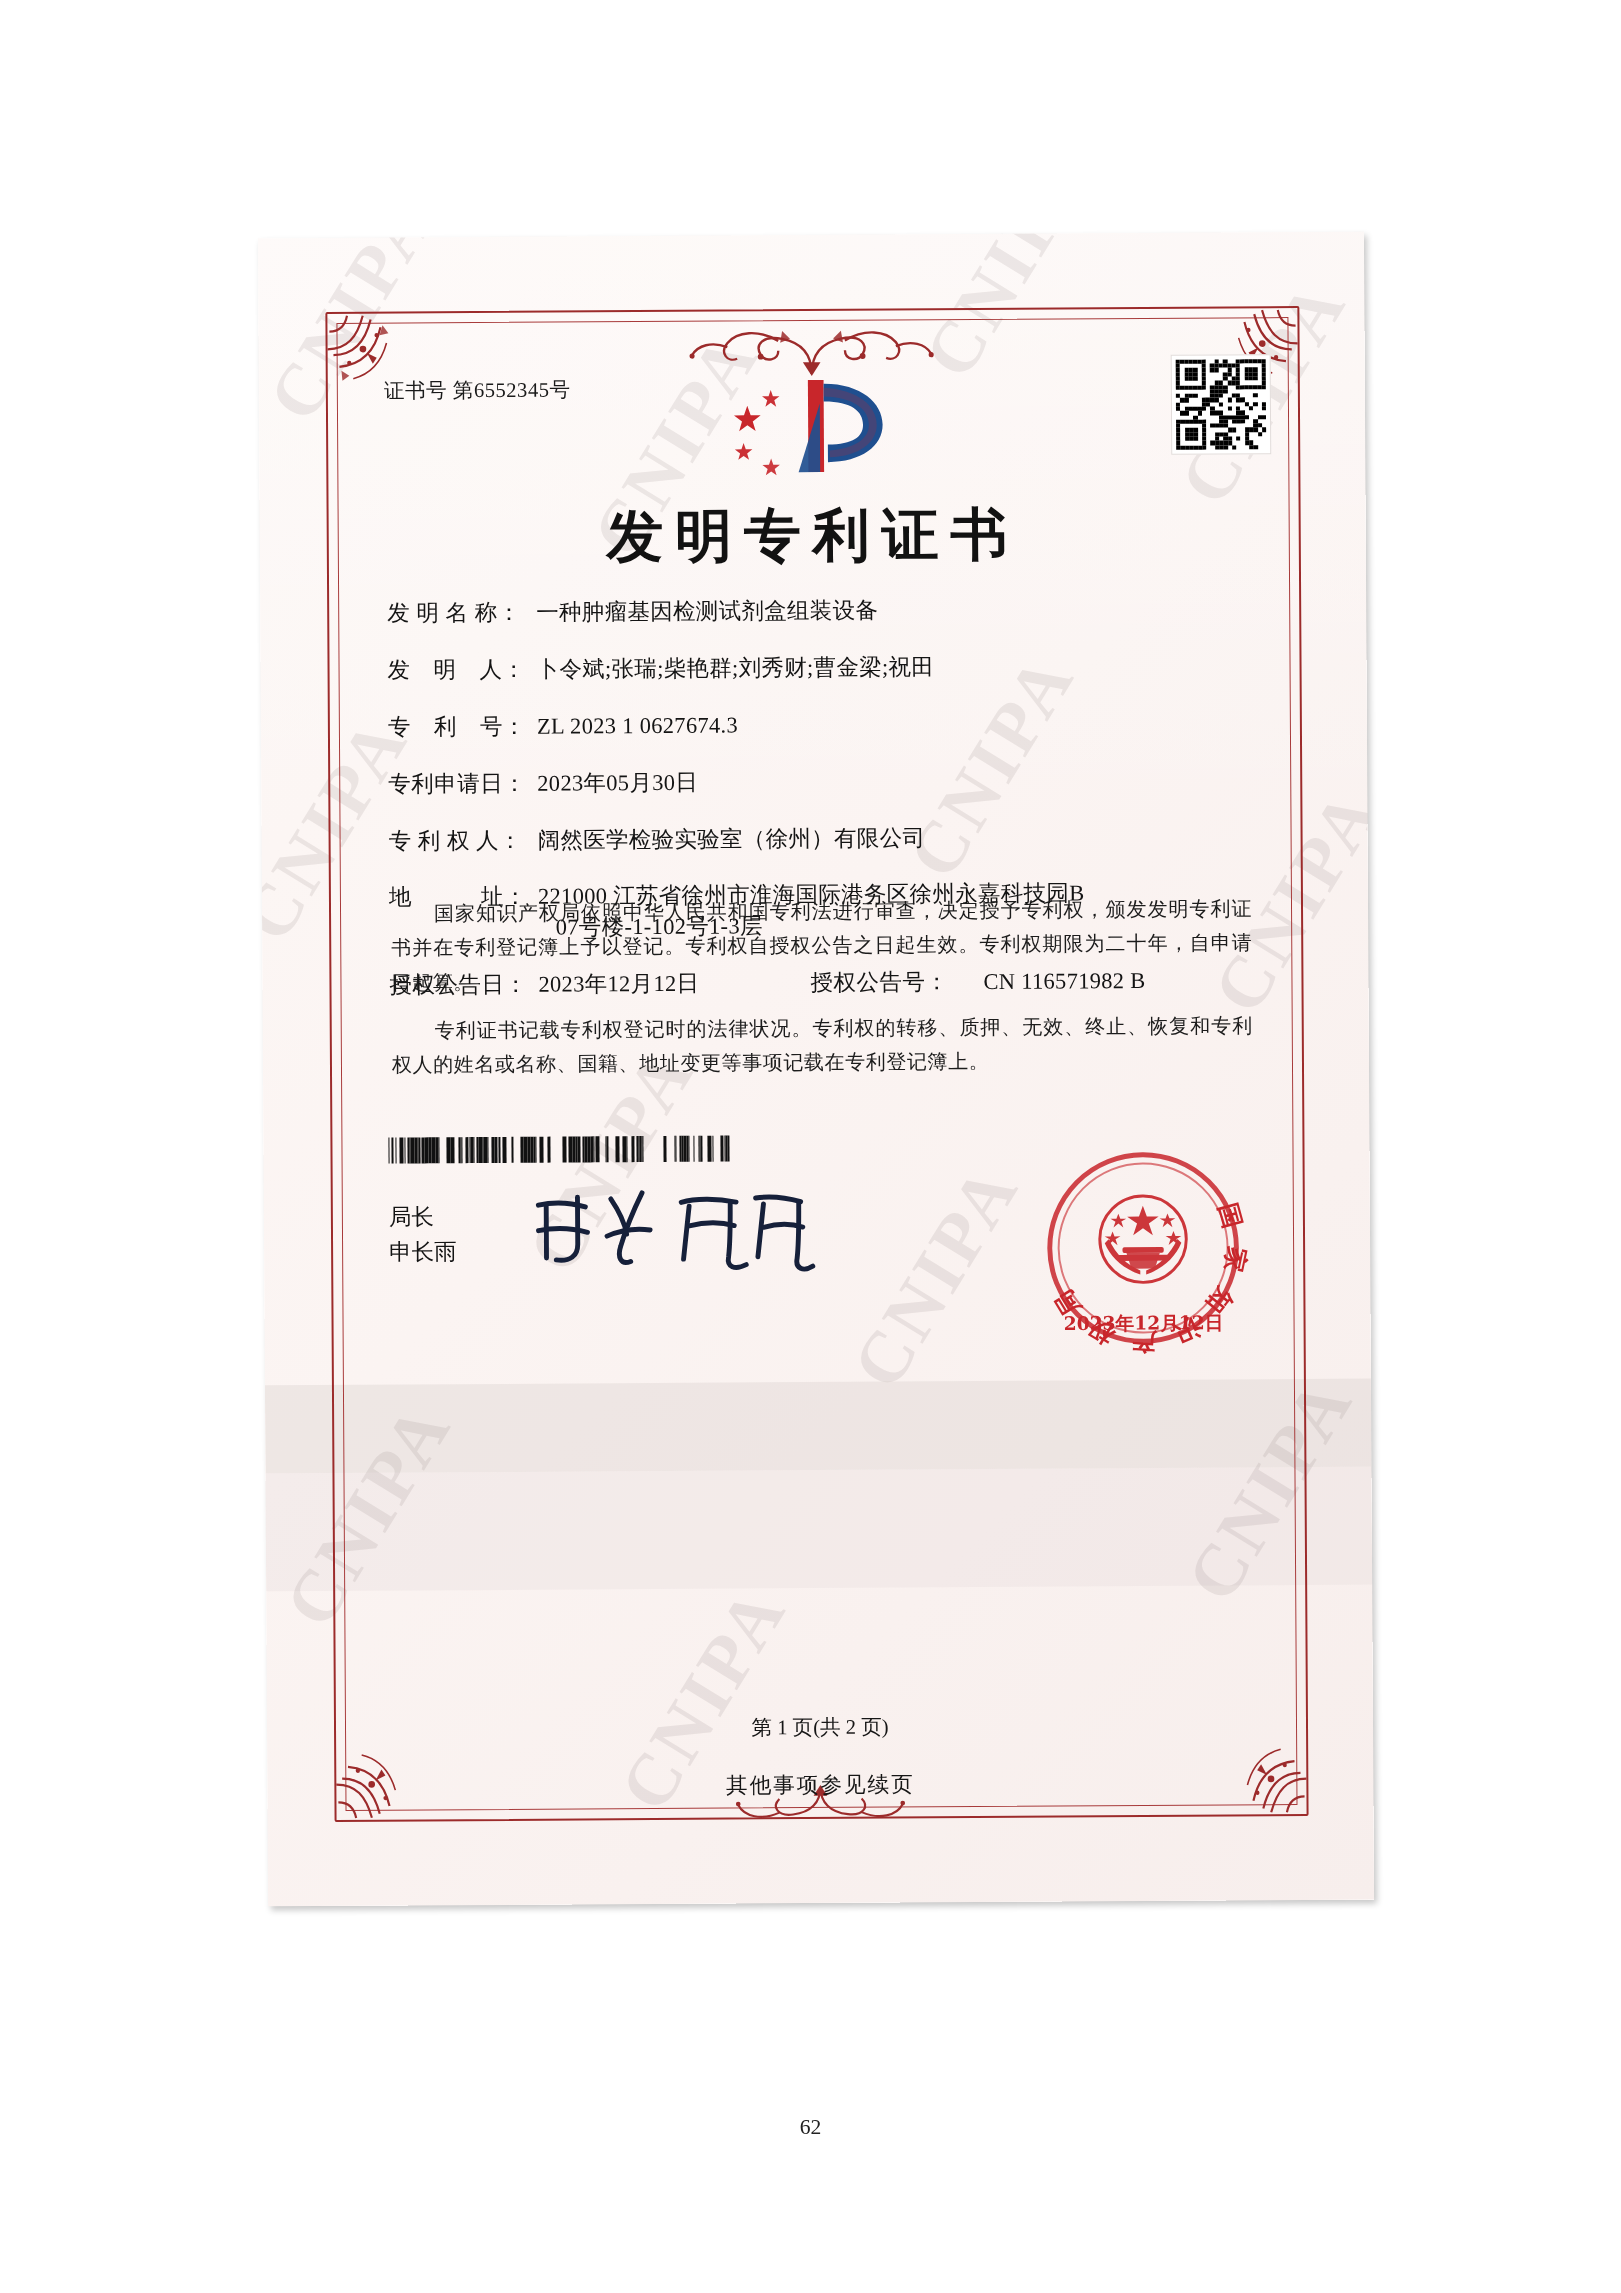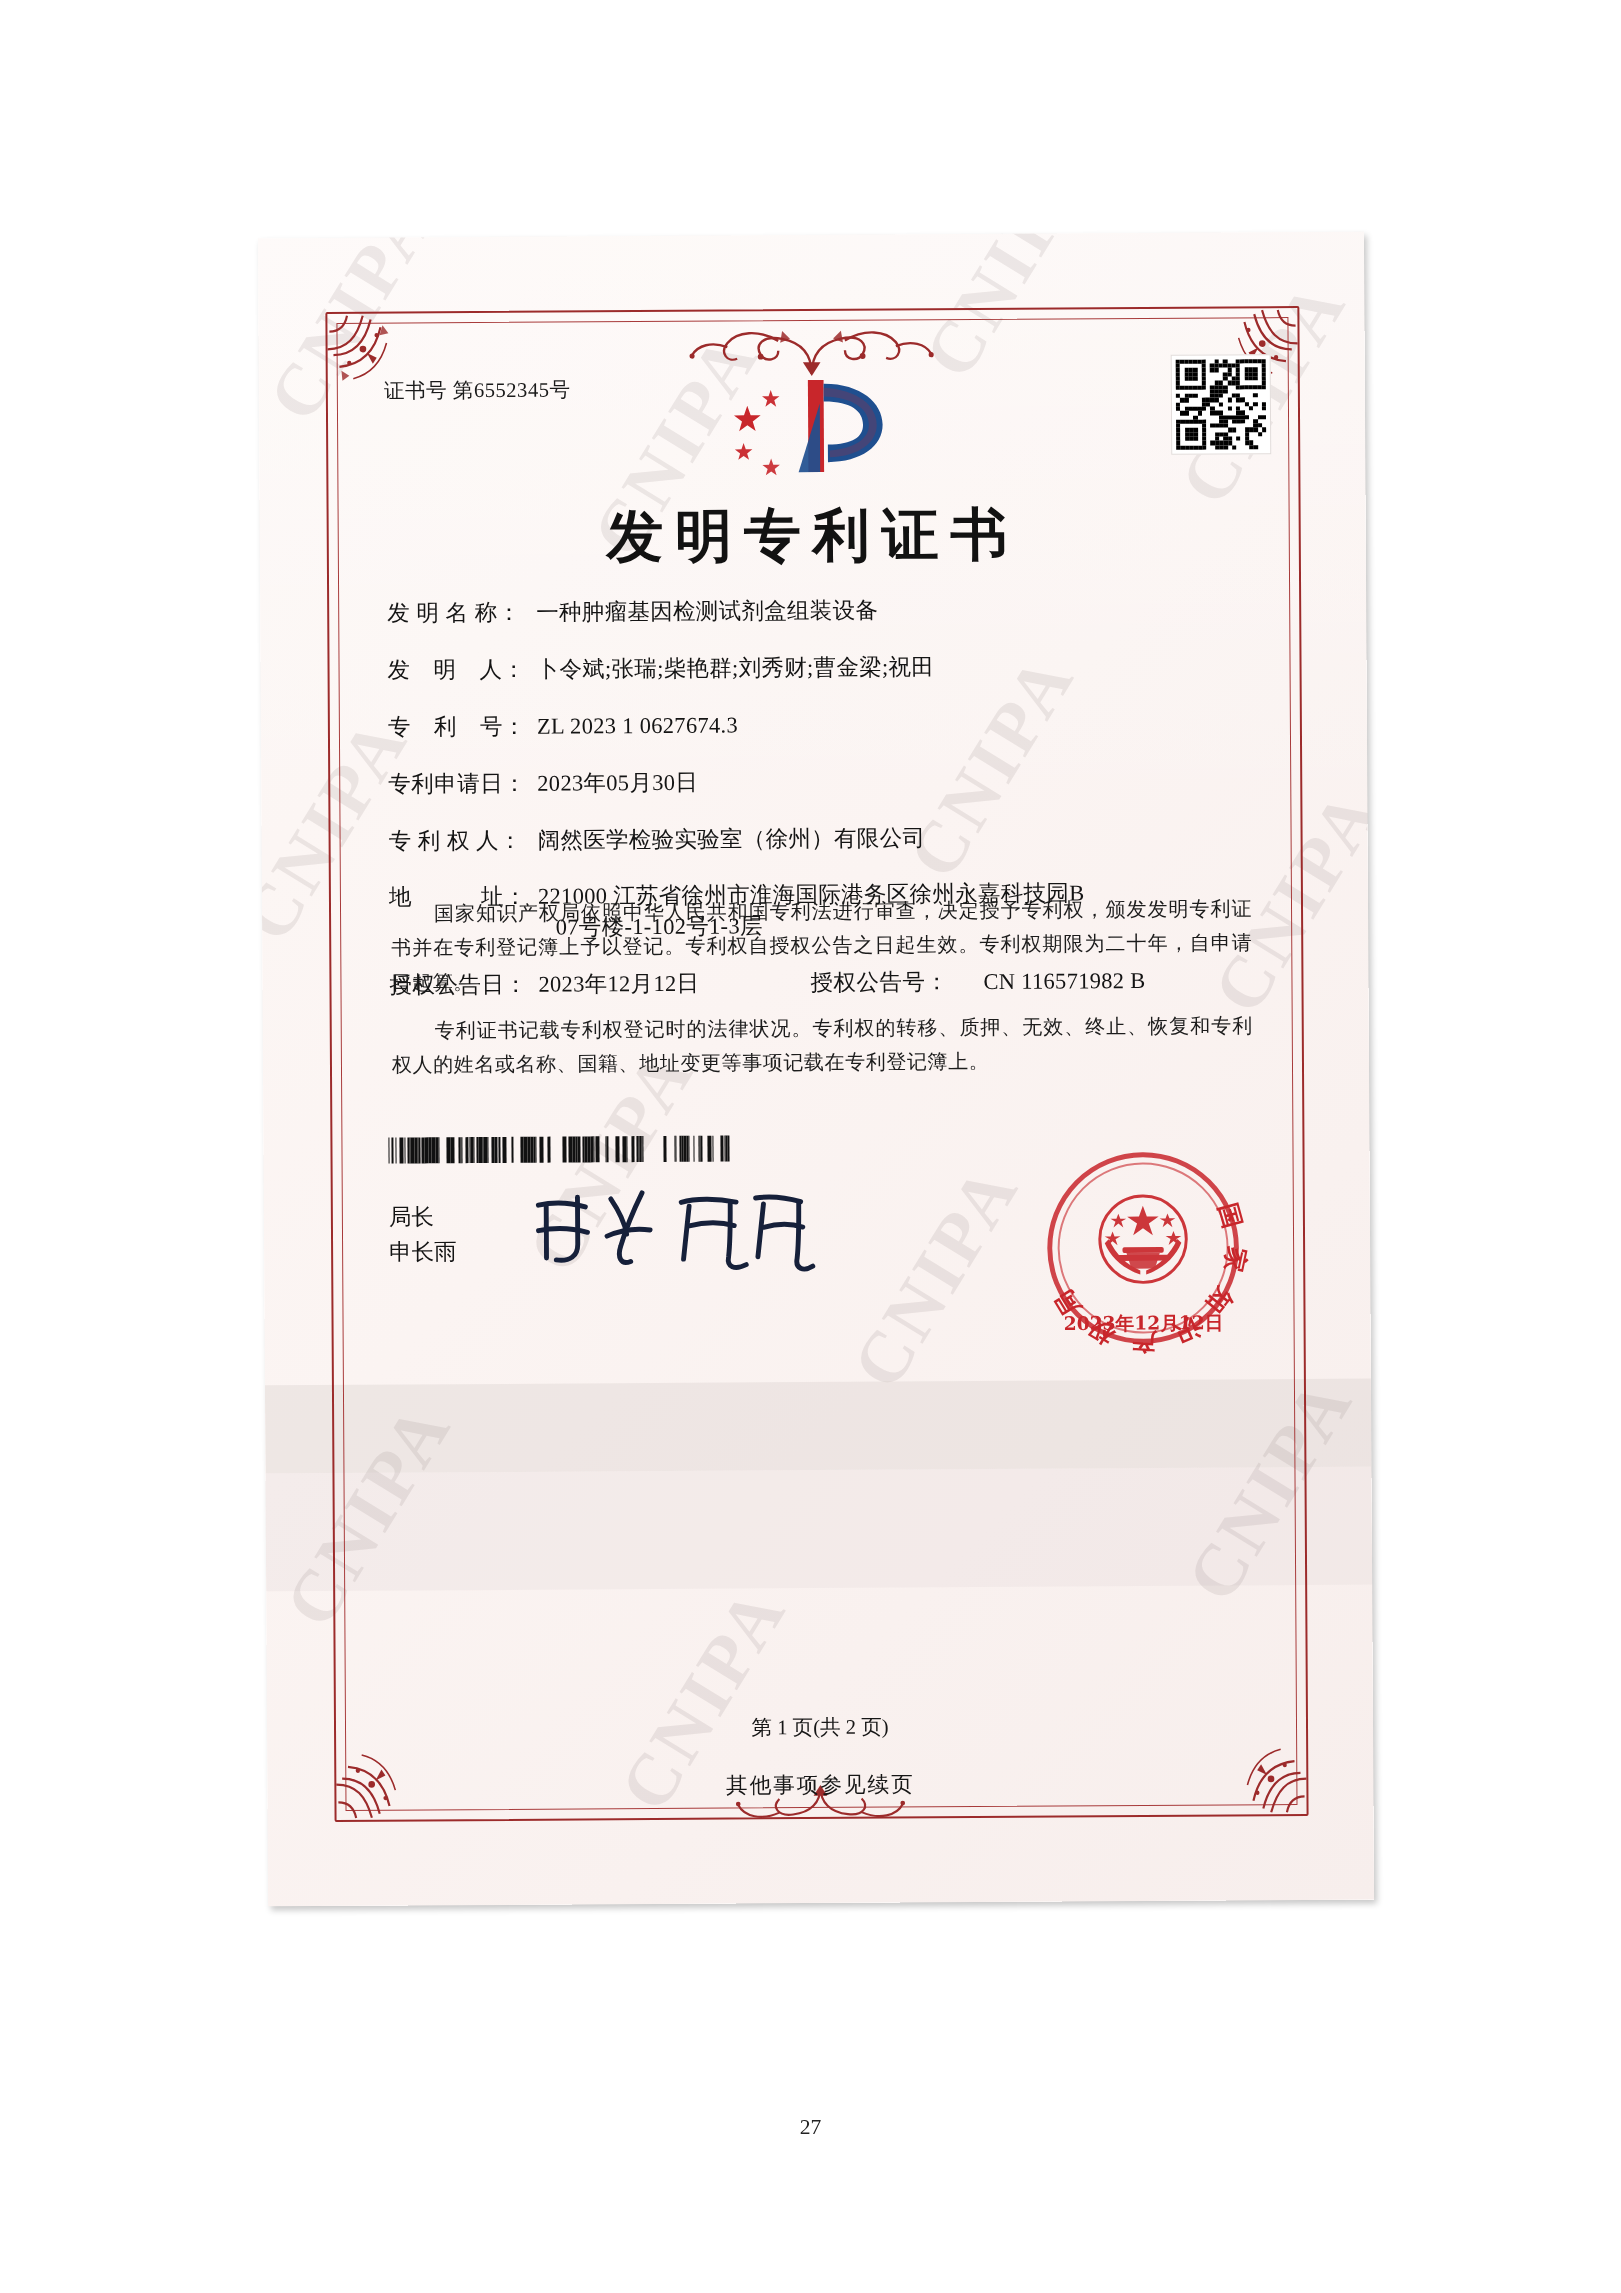--- a/index.html
+++ b/index.html
@@ -1143,14 +1143,14 @@
 
       <text x="113" y="196" text-anchor="middle" font-family="'DejaVu Serif','Liberation Serif',serif" font-size="19" font-weight="700" fill="#c8262b">2023年12月12日</text>
     </svg>
   </div>
 
   <div class="page-of">第 1 页(共 2 页)</div>
   <div class="footnote">其他事项参见续页</div>
 
 </div>
 
-<div class="sheet-number">27</div>
+<div class="sheet-number">62</div>
 
 
 </body></html>

